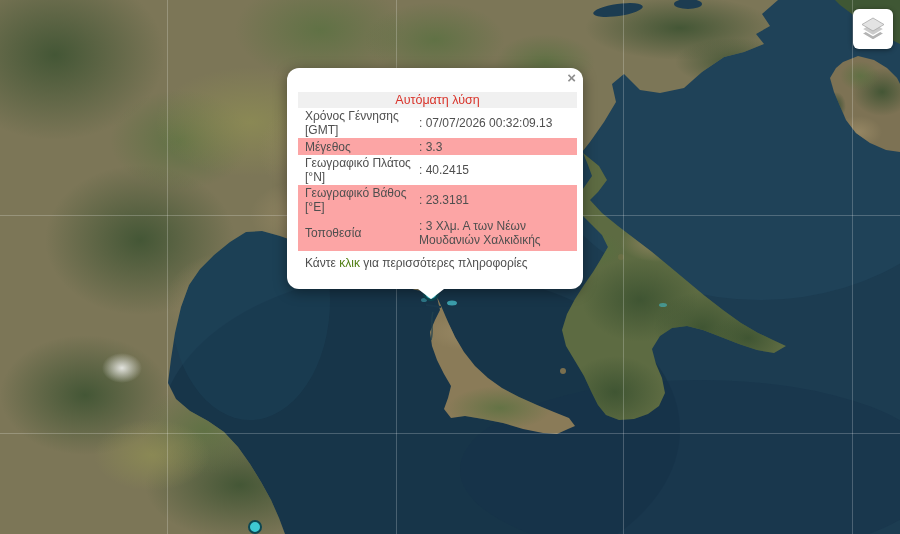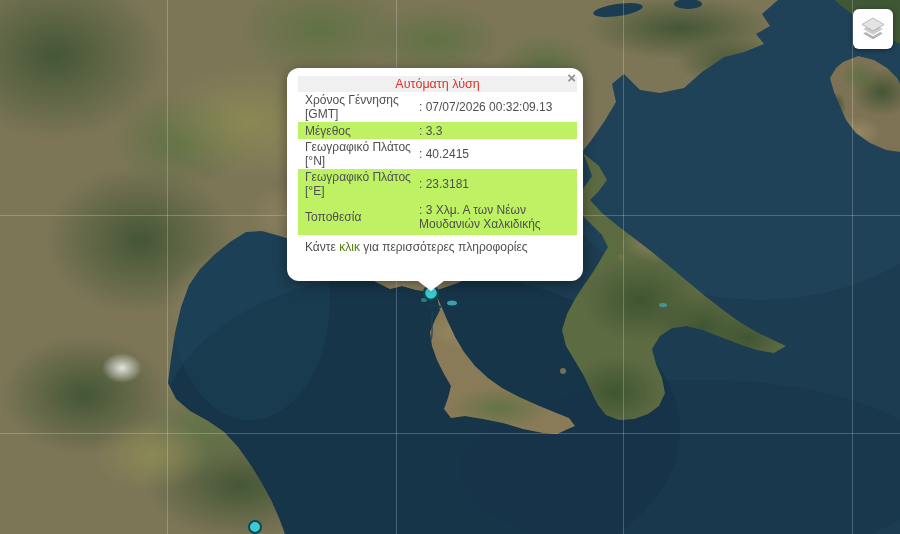--- a/index.html
+++ b/index.html
@@ -20,27 +20,27 @@
   .popup-tail{
     position:absolute;left:131px;top:100%;width:0;height:0;
     border:13px solid transparent;border-bottom:0;
     border-top:10px solid #ffffff;
   }
   .popup-close{
     position:absolute;top:2px;right:7px;
     font-size:15px;font-weight:bold;color:#8f8f8f;cursor:pointer;
     line-height:16px;
   }
-  .popup-content{margin:8px 6px 0 11px;padding-bottom:27px;}
+  .popup-content{margin:24px 6px 0 11px;padding-bottom:19px;}
   .ptitle{
     background:#f0f0f0;color:#d9342b;text-align:center;
     padding:1px 0;font-size:12.5px;
   }
   .prow{display:flex;align-items:center;padding:1px 0 1px 7px;min-height:15px;}
-  .prow.alt{background:#bef264;}
+  .prow.alt{background:#fca5a5;}
   .prow.tall{padding-top:4px;padding-bottom:4px;}
   .prow .lbl{width:112px;flex:none;padding-right:2px;}
   .prow .val{flex:1;}
   .pfooter{padding:3px 0 0 7px;margin-top:2px;}
   .pfooter .link{color:#4d7c0f;cursor:pointer;}
 
   
   .layers-control{
     position:absolute;left:853px;top:9px;width:40px;height:40px;
     background:#ffffff;border-radius:6px;
@@ -180,21 +180,21 @@
       </div>
       <div class="prow alt">
         <span class="lbl">Μέγεθος</span>
         <span class="val">: 3.3</span>
       </div>
       <div class="prow">
         <span class="lbl">Γεωγραφικό Πλάτος [°N]</span>
         <span class="val">: 40.2415</span>
       </div>
       <div class="prow alt">
-        <span class="lbl">Γεωγραφικό Πλάτος [°E]</span>
+        <span class="lbl">Γεωγραφικό Βάθος [°E]</span>
         <span class="val">: 23.3181</span>
       </div>
       <div class="prow alt tall">
         <span class="lbl">Τοποθεσία</span>
         <span class="val">: 3 Χλμ. Α των Νέων Μουδανιών Χαλκιδικής</span>
       </div>
 
       <div class="pfooter"><span>Κάντε </span><span class="link">κλικ</span><span> για περισσότερες πληροφορίες</span></div>
     </div>
     <div class="popup-tail"></div>

